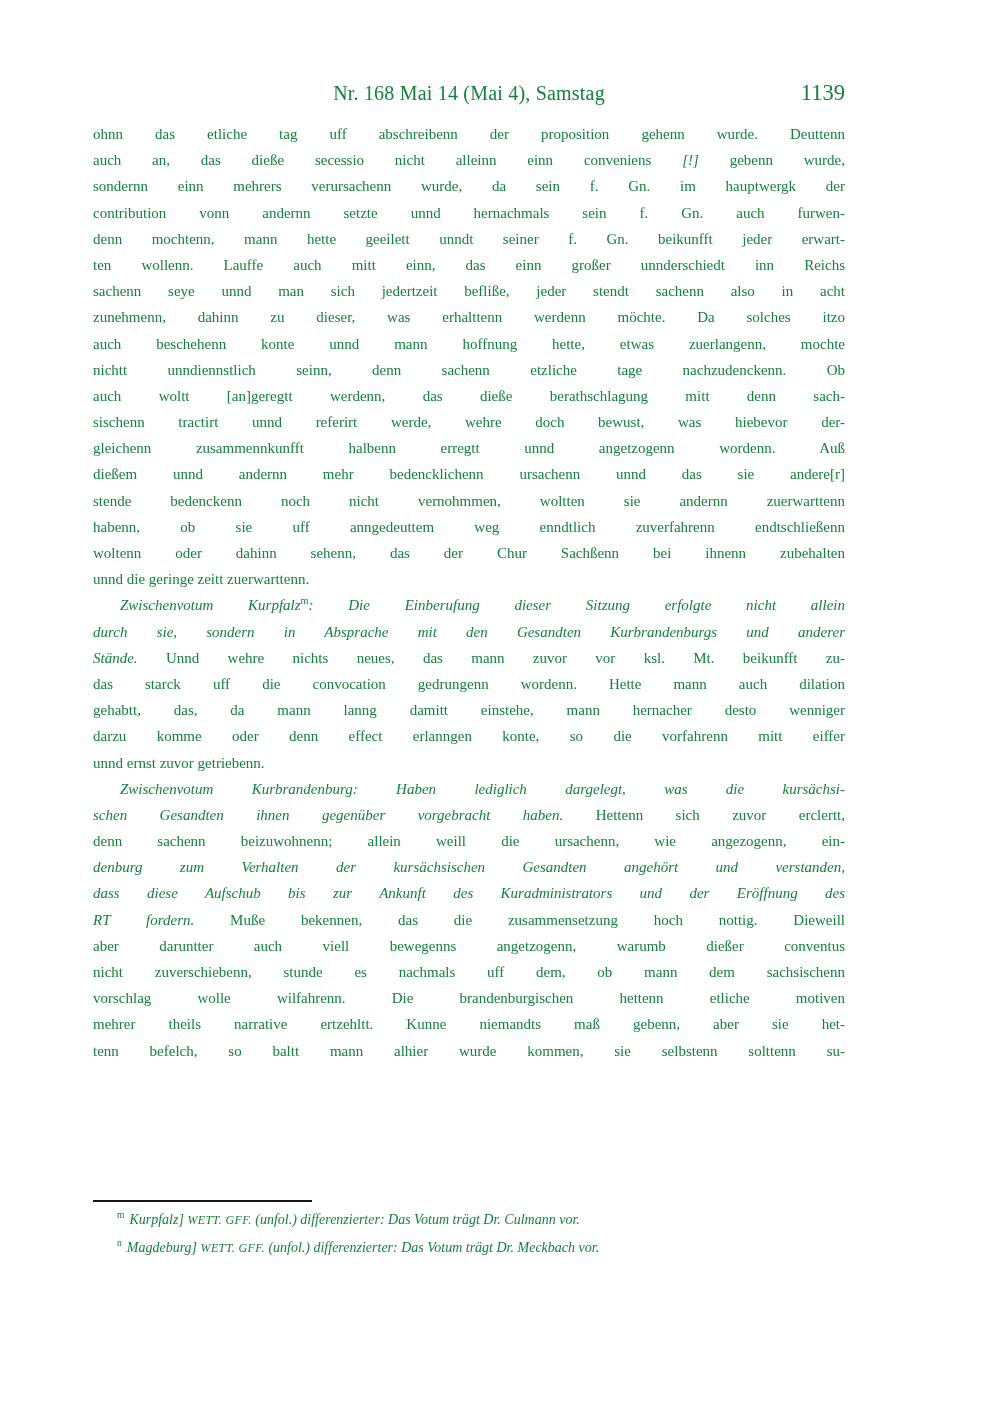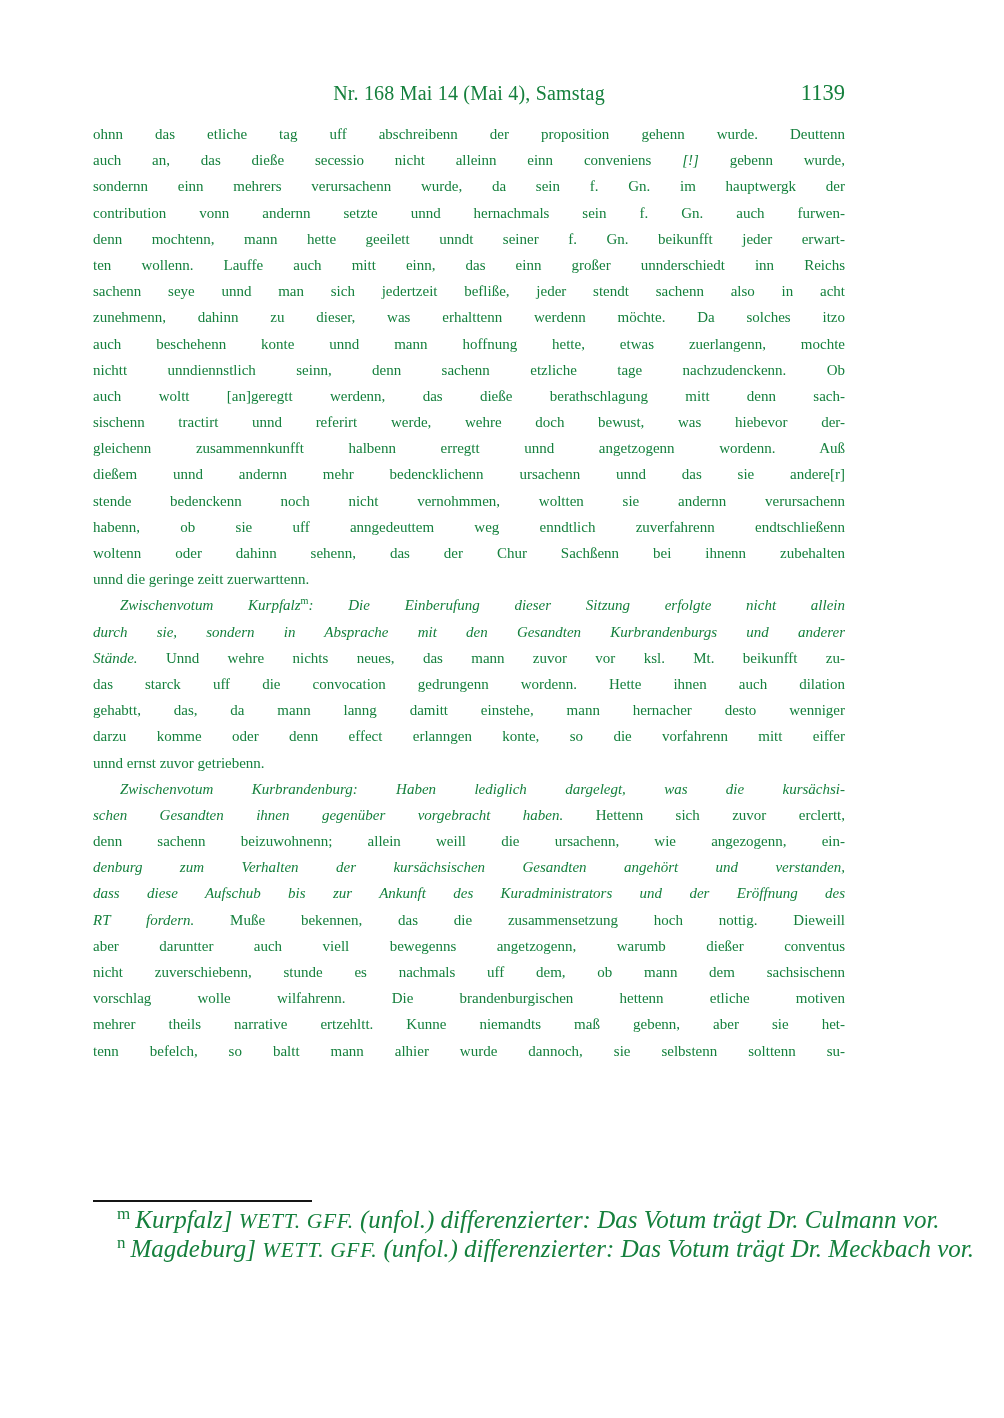--- a/index.html
+++ b/index.html
@@ -50,21 +50,21 @@
     line-height:0;
     font-style:normal;
   }
   .sc{font-style:italic;font-size:0.86em;letter-spacing:0.03em;}
   .footnote-separator{
     position:absolute;left:93px;top:1200px;
     width:219px;height:2px;background:#151515;
   }
   .footnotes-block{
     position:absolute;left:93px;top:1206px;width:752px;
-    font-size:25px;line-height:27px;
+    font-size:14px;line-height:27px;
   }
   .fn-line{text-align:left;text-indent:24px;white-space:nowrap;}
   .fn-line .sup{margin-right:5px;}
 </style>
 </head>
 <body>
 
 <div class="page">
 
   <div class="running-header">
@@ -81,48 +81,48 @@
         <div class="line j"><span class="">denn mochtenn, mann hette geeilett unndt seiner f. Gn. beikunfft jeder erwart-</span></div>
         <div class="line j"><span class="">ten wollenn. Lauffe auch mitt einn, das einn großer unnderschiedt inn Reichs</span></div>
         <div class="line j"><span class="">sachenn seye unnd man sich jedertzeit befliße, jeder stendt sachenn also in acht</span></div>
         <div class="line j"><span class="">zunehmenn, dahinn zu dieser, was erhalttenn werdenn möchte. Da solches itzo</span></div>
         <div class="line j"><span class="">auch beschehenn konte unnd mann hoffnung hette, etwas zuerlangenn, mochte</span></div>
         <div class="line j"><span class="">nichtt unndiennstlich seinn, denn sachenn etzliche tage nachzudenckenn. Ob</span></div>
         <div class="line j"><span class="">auch woltt [an]geregtt werdenn, das dieße berathschlagung mitt denn sach-</span></div>
         <div class="line j"><span class="">sischenn tractirt unnd referirt werde, wehre doch bewust, was hiebevor der-</span></div>
         <div class="line j"><span class="">gleichenn zusammennkunfft halbenn erregtt unnd angetzogenn wordenn. Auß</span></div>
         <div class="line j"><span class="">dießem unnd andernn mehr bedencklichenn ursachenn unnd das sie andere[r]</span></div>
-        <div class="line j"><span class="">stende bedenckenn noch nicht vernohmmen, woltten sie andernn verursachenn</span></div>
+        <div class="line j"><span class="">stende bedenckenn noch nicht vernohmmen, woltten sie andernn zuerwarttenn</span></div>
         <div class="line j"><span class="">habenn, ob sie uff anngedeuttem weg enndtlich zuverfahrenn endtschließenn</span></div>
         <div class="line j"><span class="">woltenn oder dahinn sehenn, das der Chur Sachßenn bei ihnenn zubehalten</span></div>
         <div class="line"><span class="">unnd die geringe zeitt zuerwarttenn.</span></div>
       </div>
       <div class="para">
         <div class="line j ind"><span class="it">Zwischenvotum Kurpfalz</span><span class="sup">m</span><span class="it">: Die Einberufung dieser Sitzung erfolgte nicht allein</span></div>
         <div class="line j"><span class="it">durch sie, sondern in Absprache mit den Gesandten Kurbrandenburgs und anderer</span></div>
         <div class="line j"><span class="it">Stände.</span><span class=""> Unnd wehre nichts neues, das mann zuvor vor ksl. Mt. beikunfft zu-</span></div>
-        <div class="line j"><span class="">das starck uff die convocation gedrungenn wordenn. Hette ihnen auch dilation</span></div>
+        <div class="line j"><span class="">das starck uff die convocation gedrungenn wordenn. Hette mann auch dilation</span></div>
         <div class="line j"><span class="">gehabtt, das, da mann lanng damitt einstehe, mann hernacher desto wenniger</span></div>
         <div class="line j"><span class="">darzu komme oder denn effect erlanngen konte, so die vorfahrenn mitt eiffer</span></div>
         <div class="line"><span class="">unnd ernst zuvor getriebenn.</span></div>
       </div>
       <div class="para">
         <div class="line j ind"><span class="it">Zwischenvotum Kurbrandenburg: Haben lediglich dargelegt, was die kursächsi-</span></div>
         <div class="line j"><span class="it">schen Gesandten ihnen gegenüber vorgebracht haben.</span><span class=""> Hettenn sich zuvor erclertt,</span></div>
         <div class="line j"><span class="">denn sachenn beizuwohnenn; allein weill die ursachenn, wie angezogenn, ein-</span></div>
       </div>
       <div class="para">
         <div class="line j"><span class="it">denburg zum Verhalten der kursächsischen Gesandten angehört und verstanden,</span></div>
         <div class="line j"><span class="it">dass diese Aufschub bis zur Ankunft des Kuradministrators und der Eröffnung des</span></div>
         <div class="line j"><span class="it">RT fordern.</span><span class=""> Muße bekennen, das die zusammensetzung hoch nottig. Dieweill</span></div>
         <div class="line j"><span class="">aber daruntter auch viell bewegenns angetzogenn, warumb dießer conventus</span></div>
         <div class="line j"><span class="">nicht zuverschiebenn, stunde es nachmals uff dem, ob mann dem sachsischenn</span></div>
         <div class="line j"><span class="">vorschlag wolle wilfahrenn. Die brandenburgischen hettenn etliche motiven</span></div>
         <div class="line j"><span class="">mehrer theils narrative ertzehltt. Kunne niemandts maß gebenn, aber sie het-</span></div>
-        <div class="line j"><span class="">tenn befelch, so baltt mann alhier wurde dannoch, sie selbstenn solttenn su-</span></div>
+        <div class="line j"><span class="">tenn befelch, so baltt mann alhier wurde kommen, sie selbstenn solttenn su-</span></div>
       </div>
     </div>
 
   <div class="footnote-separator"></div>
 
   <div class="footnotes-block" id="footnotes-block">
       <div class="fn-line"><span class="sup">m</span><span class="it">Kurpfalz] </span><span class="sc">WETT. GFF.</span><span class="it"> (unfol.) differenzierter: Das Votum trägt Dr. Culmann vor.</span></div>
       <div class="fn-line"><span class="sup">n</span><span class="it">Magdeburg] </span><span class="sc">WETT. GFF.</span><span class="it"> (unfol.) differenzierter: Das Votum trägt Dr. Meckbach vor.</span></div>
     </div>
 

